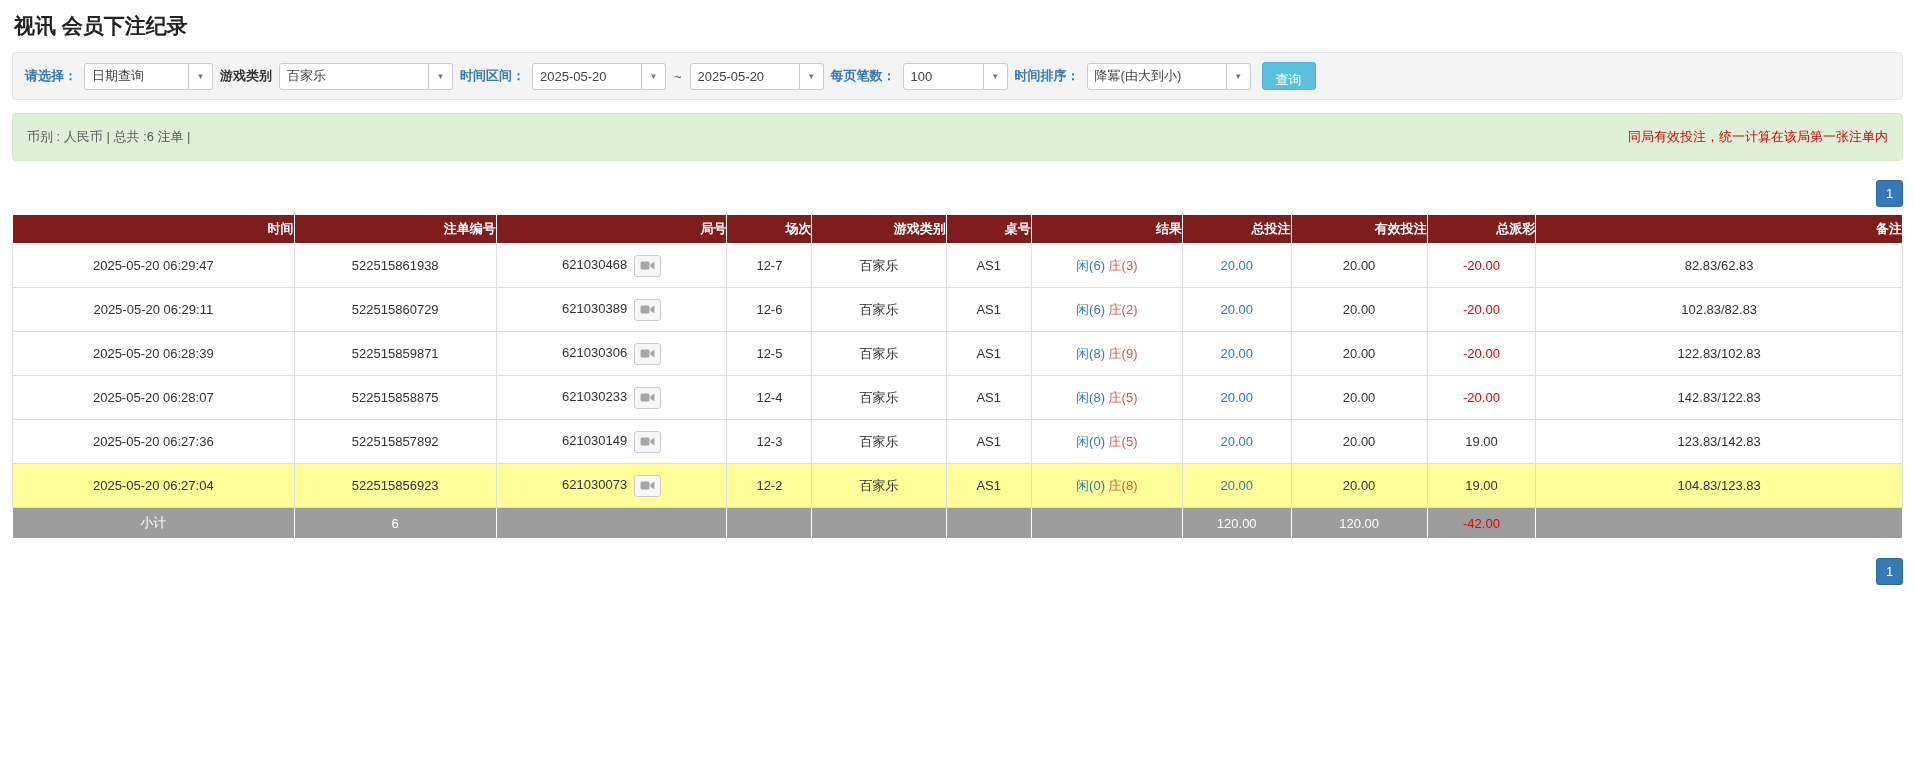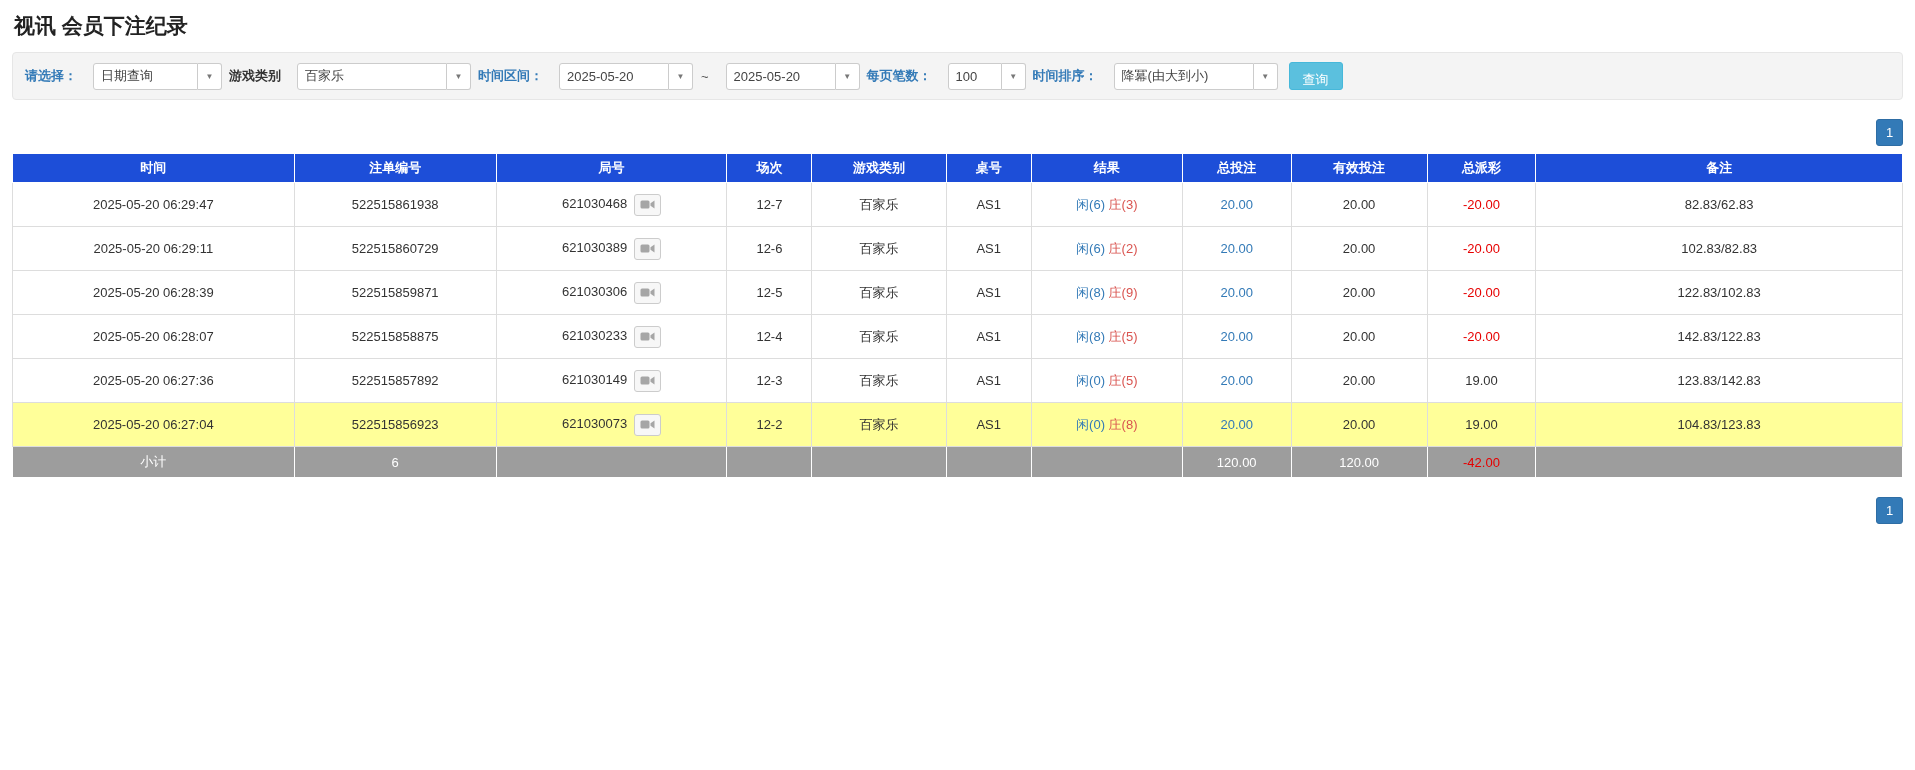--- a/index.html
+++ b/index.html
@@ -13,33 +13,33 @@
 
   .page-title { font-size: 21px; font-weight: bold; color: #222; padding: 2px 0 12px 2px; }
 
   
   .filter-bar {
     background: #f4f4f4; border: 1px solid #e6e6e6; border-radius: 4px;
     padding: 9px 12px; display: flex; align-items: center; gap: 7px;
   }
   .flabel { font-weight: bold; font-size: 13px; color: #333; white-space: nowrap; }
   .flabel.blue { color: #337ab7; text-align: center; }
-  .combo { display: inline-flex; align-items: center; margin-left: 9px; }
+  .combo { display: inline-flex; align-items: center; }
   .combo input {
     height: 27px; border: 1px solid #ccc; border-radius: 3px 0 0 3px;
     background: #fff; padding: 0 7px; font-size: 13px; color: #444; outline: none;
     font-family: "Liberation Sans", "DejaVu Sans", sans-serif;
   }
   .combo .dd {
     width: 24px; height: 27px; border: 1px solid #ccc; border-left: 0;
     border-radius: 0 3px 3px 0; background: #fff; color: #777; font-size: 8px;
     display: inline-flex; align-items: center; justify-content: center; cursor: pointer;
   }
   .w105 { width: 105px; } .w150 { width: 150px; } .w110 { width: 110px; }
-  .w60  { width: 54px;  } .w140 { width: 140px; }
+  .w60  { width: 81px;  } .w140 { width: 140px; }
   .tilde { color: #555; padding: 0 1px; }
   .btn-query {
     background: #5bc0de; border: 1px solid #46b8da; color: #fff;
     height: 28px; padding: 8px 13px; border-radius: 3px; font-size: 13px;
     cursor: pointer; margin-left: 4px;
     font-family: "Liberation Sans", "DejaVu Sans", sans-serif;
   }
 
   
   .summary-bar {
@@ -55,22 +55,22 @@
   .page-btn {
     background: #337ab7; border: 1px solid #2e6da4; color: #fff;
     min-width: 27px; height: 27px; border-radius: 3px; font-size: 13px;
     display: inline-flex; align-items: center; justify-content: center; cursor: pointer;
     font-family: "Liberation Sans", "DejaVu Sans", sans-serif;
   }
 
   
   table { width: 100%; border-collapse: collapse; table-layout: fixed; }
   thead th {
-    background: #1d4ed8; color: #fff; font-weight: bold; font-size: 13px;
-    height: 29px; border: 1px solid #fff; text-align: center;
+    background: #7f1d1d; color: #fff; font-weight: bold; font-size: 13px;
+    height: 29px; border: 1px solid #fff; text-align: right;
   }
   tbody td {
     border: 1px solid #ddd; background: #fff; text-align: center;
     height: 44px; font-size: 13px; color: #333; overflow: hidden; white-space: nowrap;
   }
   tr.highlight td { background: #ffff99; }
   tr.gray-row td {
     background: #9d9d9d; color: #fff; border: 1px solid #fff; height: 31px;
   }
   .blue-link { color: #337ab7; cursor: pointer; }
@@ -123,20 +123,24 @@
 
     <span class="flabel blue">时间排序：</span>
     <span class="combo">
       <input class="w140" value="降冪(由大到小)" style="">
       <span class="dd">▼</span>
     </span>
 
     <button class="btn-query">查询</button>
   </div>
 
+  <div class="summary-bar">
+    <span class="summary-left">币别 : 人民币 | 总共 :6 注单 |</span>
+    <span class="summary-right">同局有效投注，统一计算在该局第一张注单内</span>
+  </div>
 
   <div class="pager">
     <button class="page-btn">1</button>
   </div>
 
   <table>
     <colgroup>
       <col style="width:14.9%">
         <col style="width:10.7%">
         <col style="width:12.2%">

